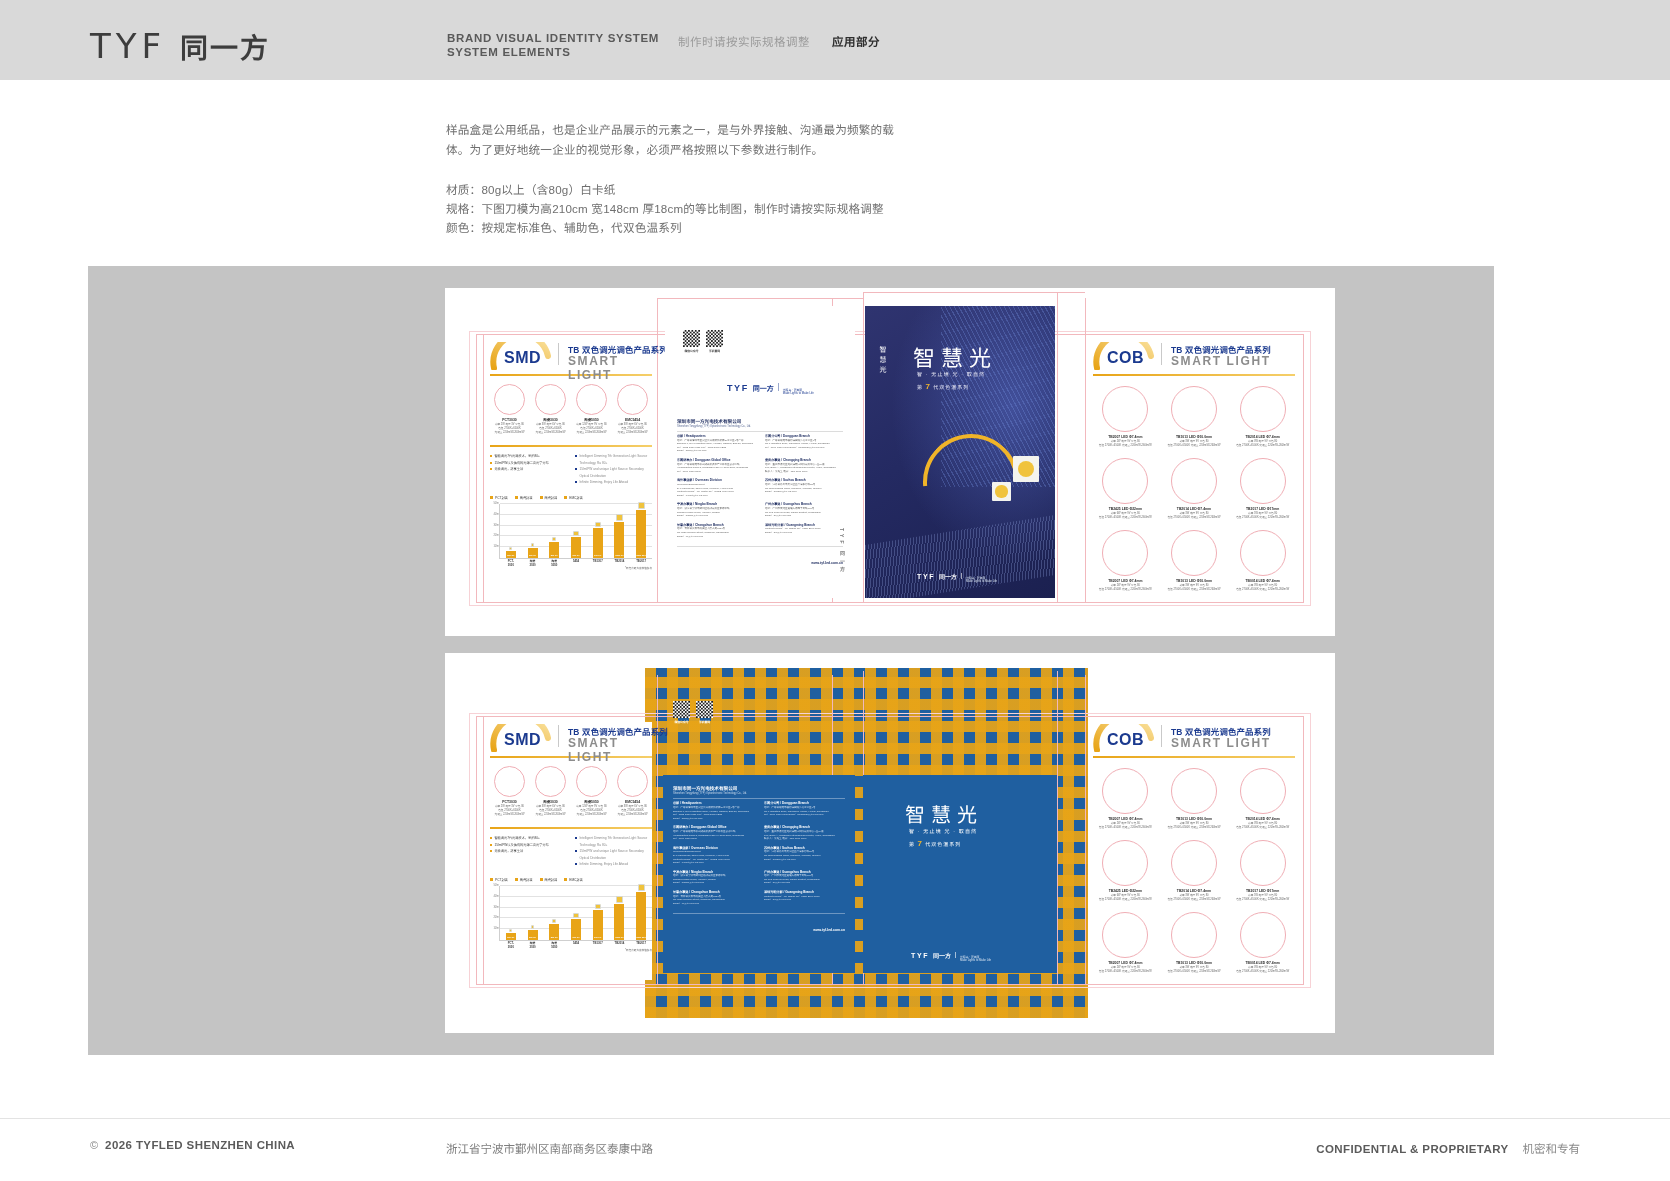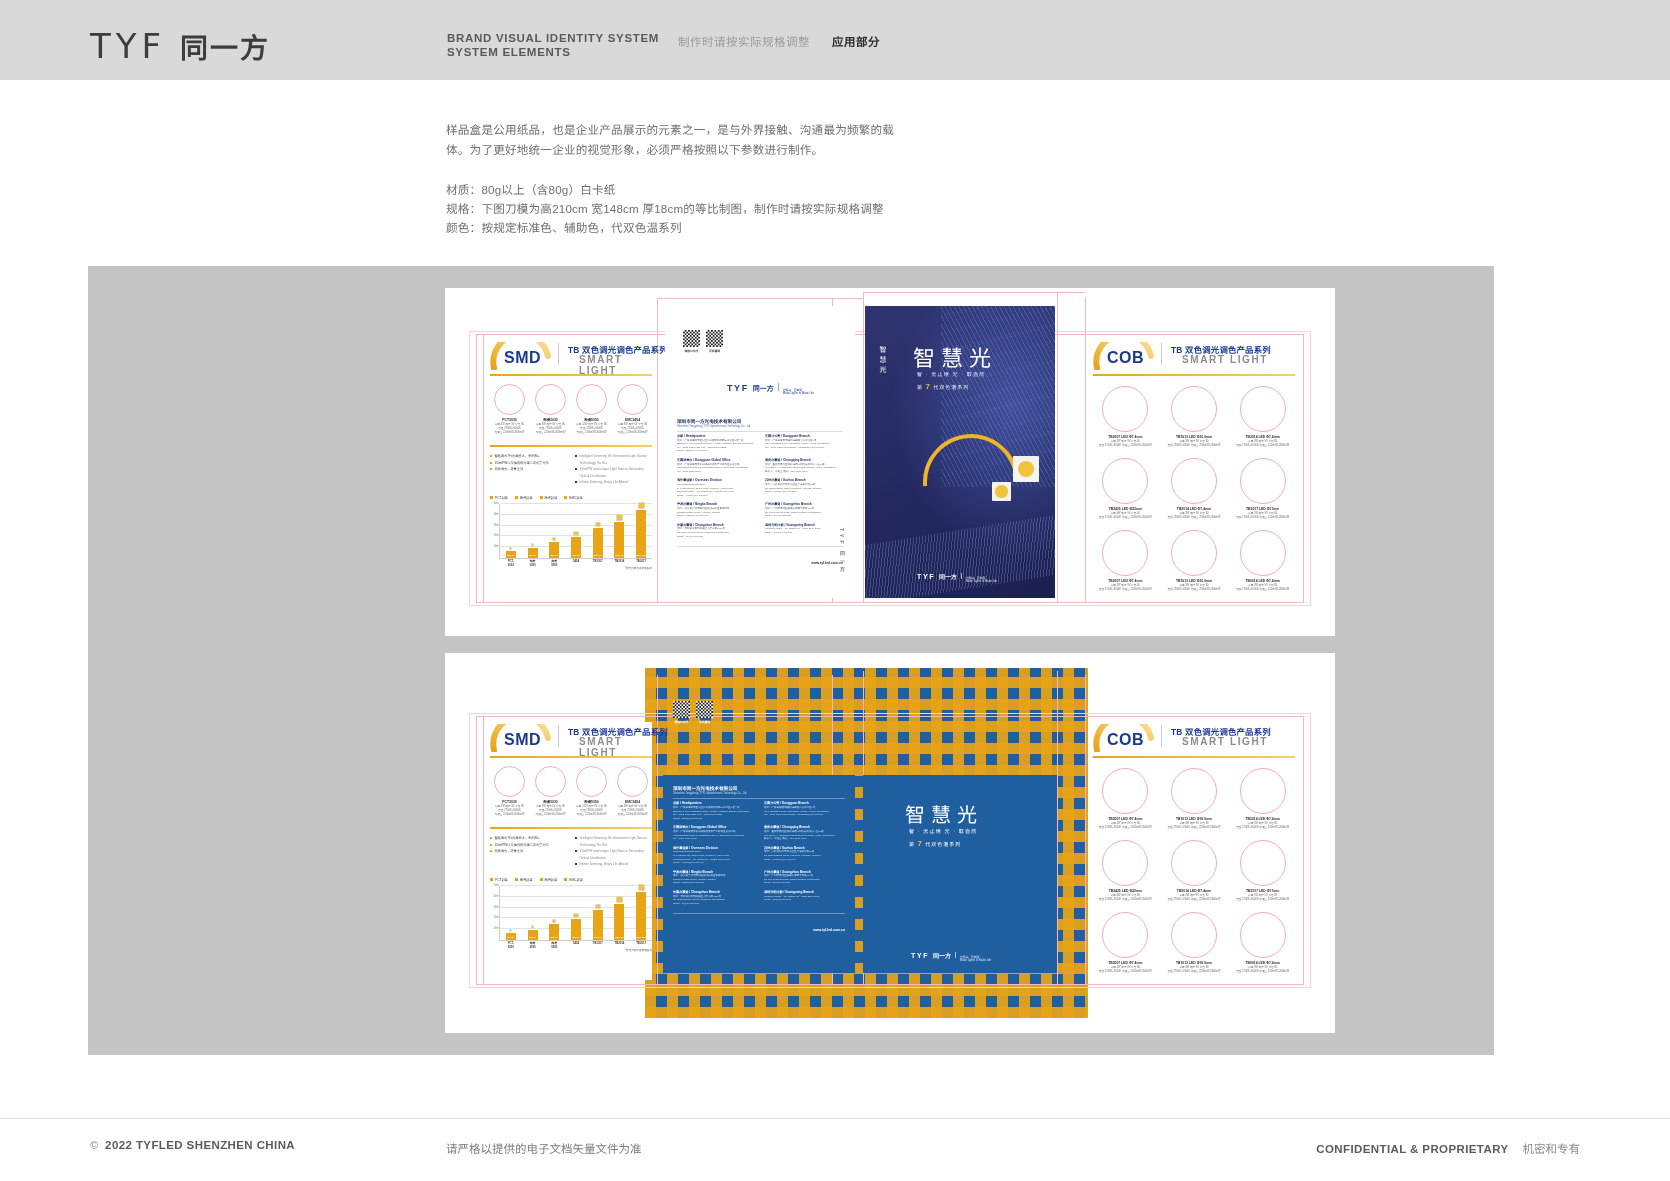--- a/index.html
+++ b/index.html
@@ -80,22 +80,22 @@
   .panel-divider {
     position: absolute; left: 68px; top: 3px; width: 1px; height: 22px;
     background: #c9c9c9;
   }
   .panel-title-cn {
     position: absolute; left: 78px; top: 3px;
     font-size: 8.4px; font-weight: 700; color: #1b3a8f; letter-spacing: .2px;
     white-space: nowrap;
   }
   .panel-title-en {
-    position: absolute; left: 89px; top: 14px;
-    font-size: 10px; font-weight: 600; color: #8c8c8c; letter-spacing: 1.6px;
+    position: absolute; left: 78px; top: 14px;
+    font-size: 12px; font-weight: 600; color: #8c8c8c; letter-spacing: 1.6px;
   }
   .rule-gold { height: 2px; background: linear-gradient(90deg,#e8a417,#f5cf6a); }
 
   
   .circ-grid { display: grid; }
   .circ-cell { display: flex; flex-direction: column; align-items: center; }
   .circ {
     border: 1px solid #f0aeb5; border-radius: 50%; background: transparent;
   }
   .circ-cap {
@@ -1013,21 +1013,21 @@
             </div>
           </div>
       </div>
     </div>
   </div>
 
   <div class="footer-rule"></div>
   <div class="footer">
     <div class="f-left">
       <span class="f-copy-mark">©</span>
-      <span class="f-copy">2022 TYFLED SHENZHEN CHINA</span>
+      <span class="f-copy">2026 TYFLED SHENZHEN CHINA</span>
     </div>
-    <div class="f-center">请严格以提供的电子文档矢量文件为准</div>
+    <div class="f-center">浙江省宁波市鄞州区南部商务区泰康中路</div>
     <div class="f-right">
       <span class="f-conf">CONFIDENTIAL &amp; PROPRIETARY</span>
       <span class="f-conf-cn">机密和专有</span>
     </div>
   </div>
 </div>
 
 </body></html>

